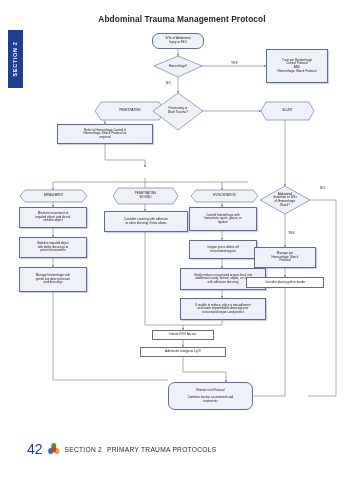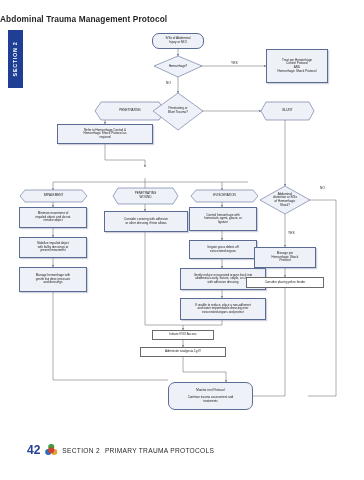--- a/index.html
+++ b/index.html
@@ -18,27 +18,27 @@
     background:#1f3f94;color:#fff;
     display:flex;align-items:center;justify-content:center;
   }
   .section-tab span{
     transform:rotate(-90deg);white-space:nowrap;
     font-size:5.4px;letter-spacing:.7px;font-weight:bold;
   }
 
   
   .page-title{
-    position:absolute;left:0;right:0;top:14px;text-align:left;
+    position:absolute;left:0;right:0;top:14px;text-align:center;
     font-size:8.3px;font-weight:bold;color:#231f20;letter-spacing:.1px;
   }
 
   
   .footer{position:absolute;left:27px;bottom:23px;display:flex;align-items:center;gap:5px;}
-  .footer-page{font-size:12px;font-weight:bold;color:#1f3f94;}
+  .footer-page{font-size:14px;font-weight:normal;color:#1f3f94;}
   .footer-logo{width:12px;height:12px;position:relative;}
   .footer-logo i{position:absolute;left:50%;top:50%;width:5.5px;height:5.5px;border-radius:50%;}
   .fl1{background:#3aa03a;transform:translate(-50%,-50%) translate(0,-3.2px);}
   .fl2{background:#e8a33d;transform:translate(-50%,-50%) translate(3px,1.7px);}
   .fl3{background:#2f6fb5;transform:translate(-50%,-50%) translate(-3px,1.7px);}
   .fl4{background:#cf4430;width:4px;height:4px;transform:translate(-50%,-50%);}
   .footer-text{font-size:6.6px;color:#231f20;letter-spacing:.3px;}
 
   
   #flow{position:absolute;left:0;top:0;width:364px;height:480px;}

